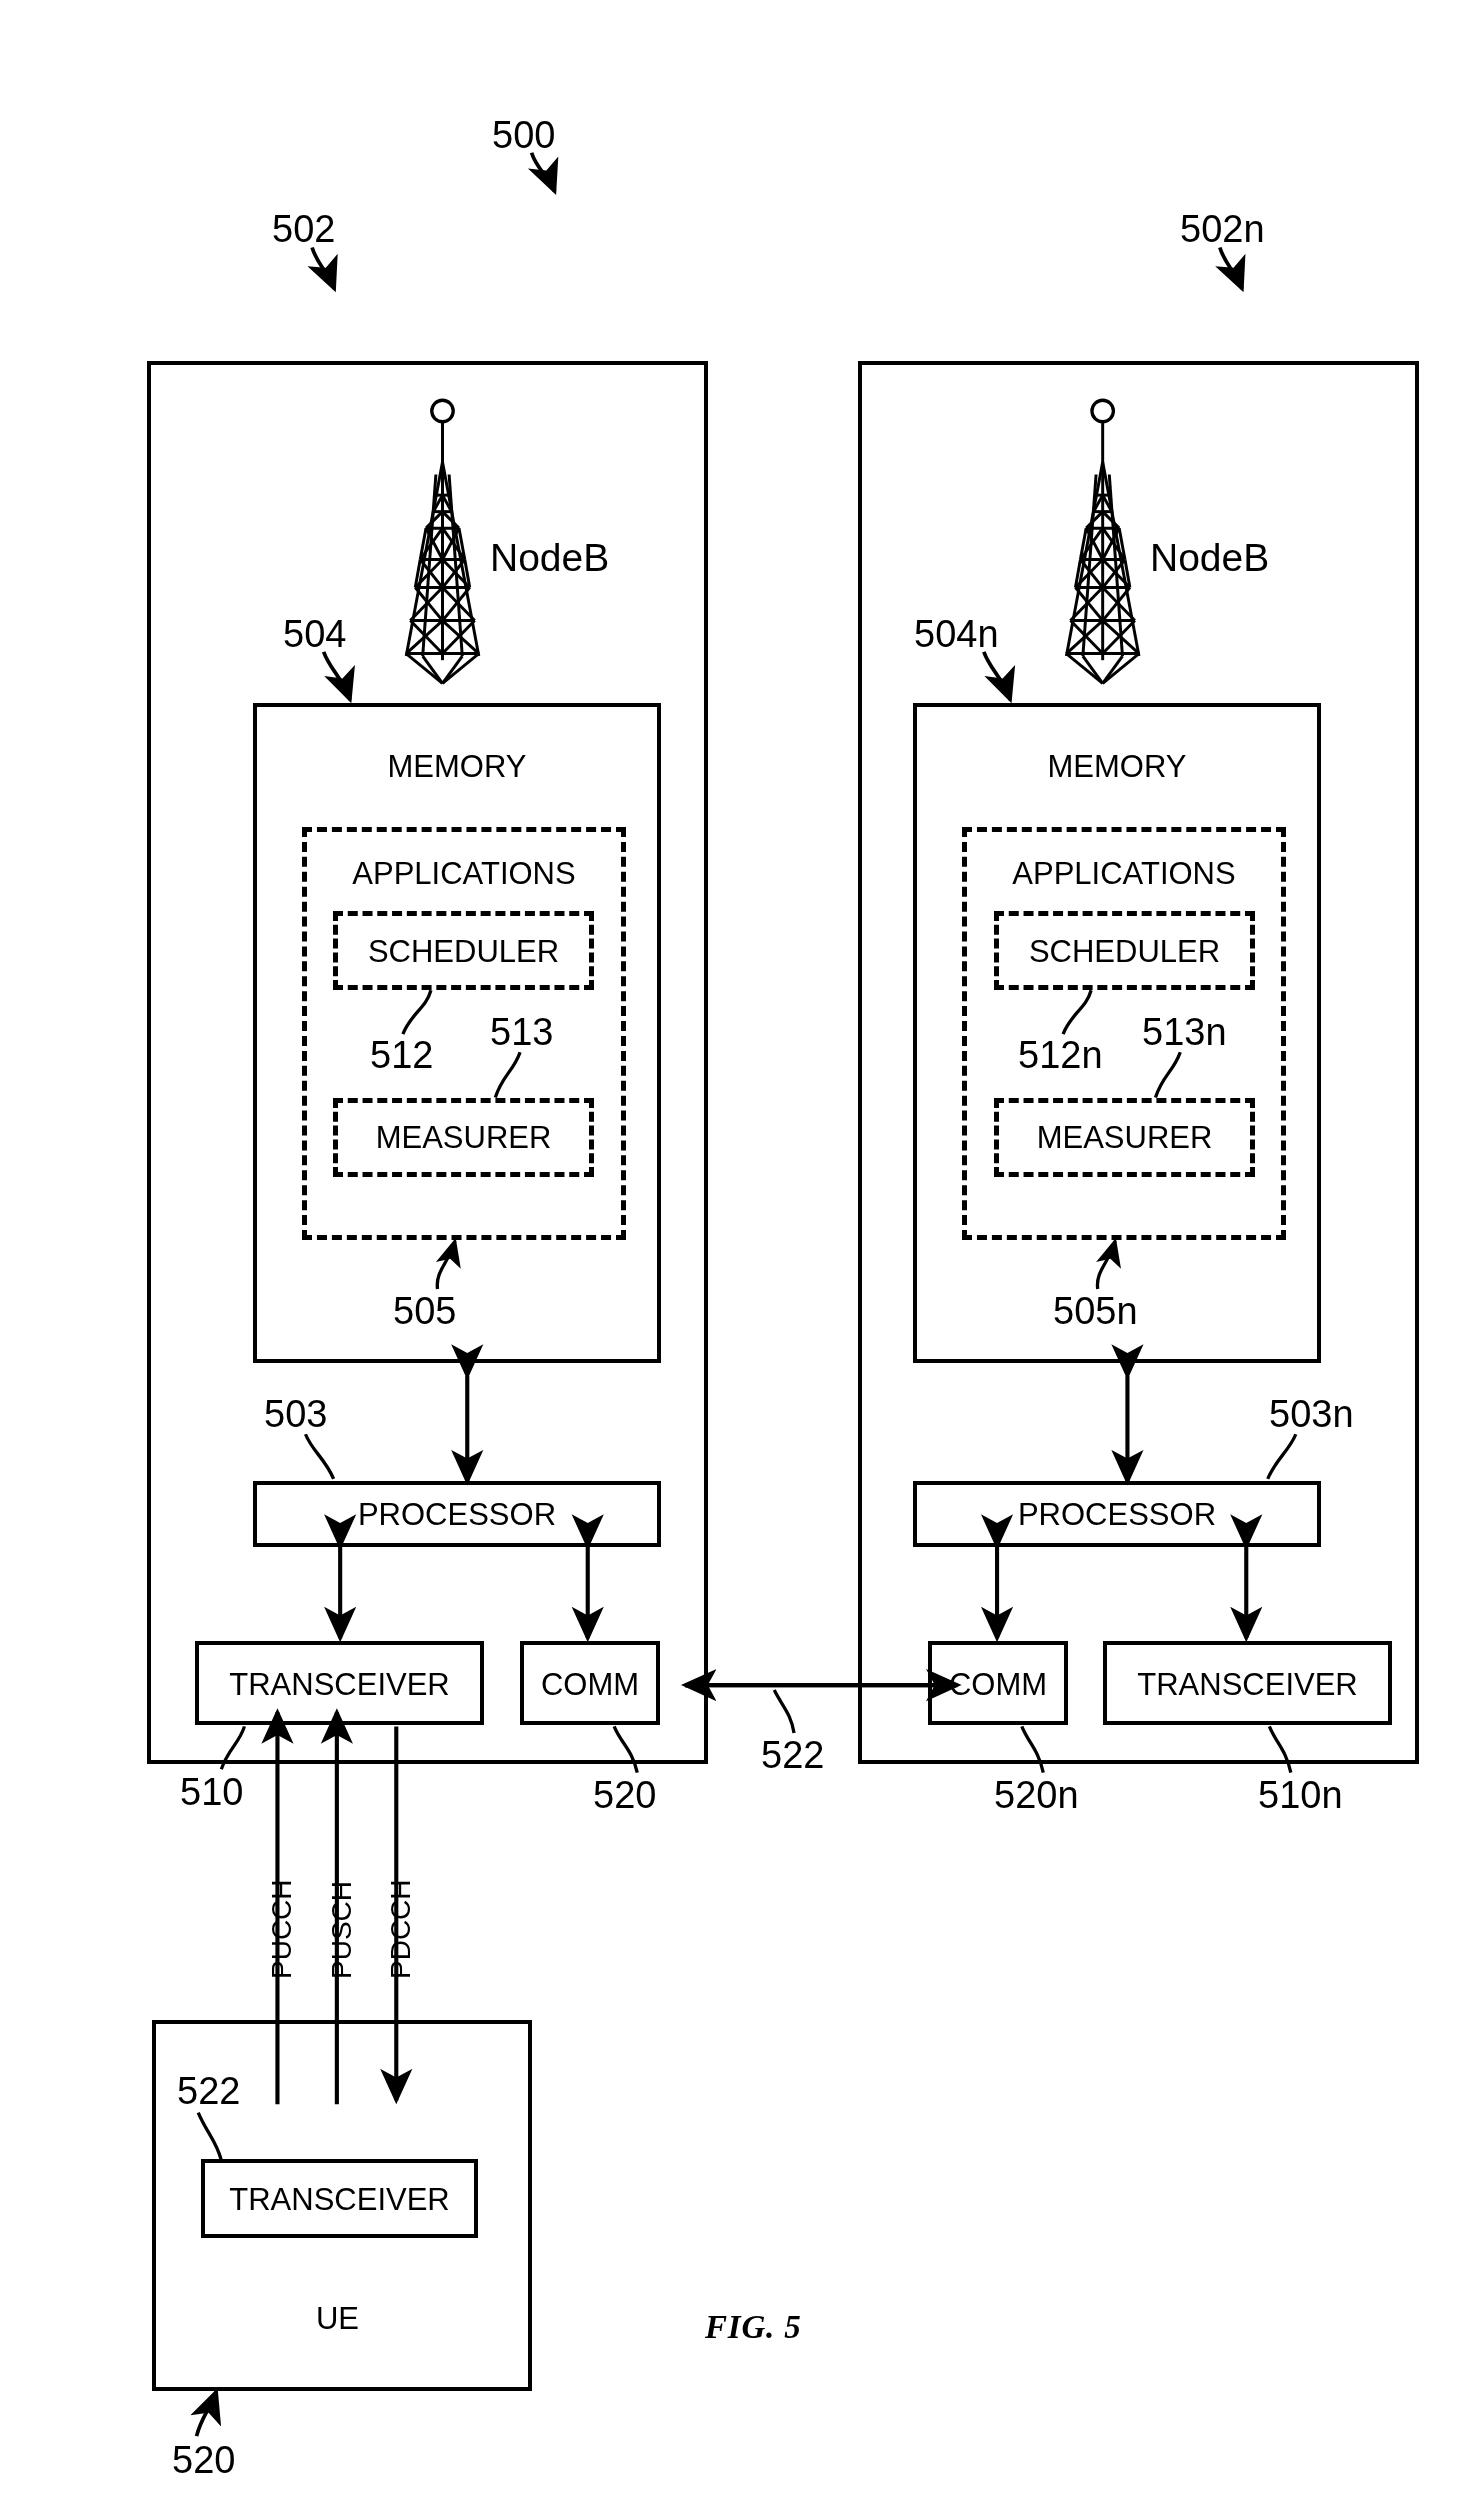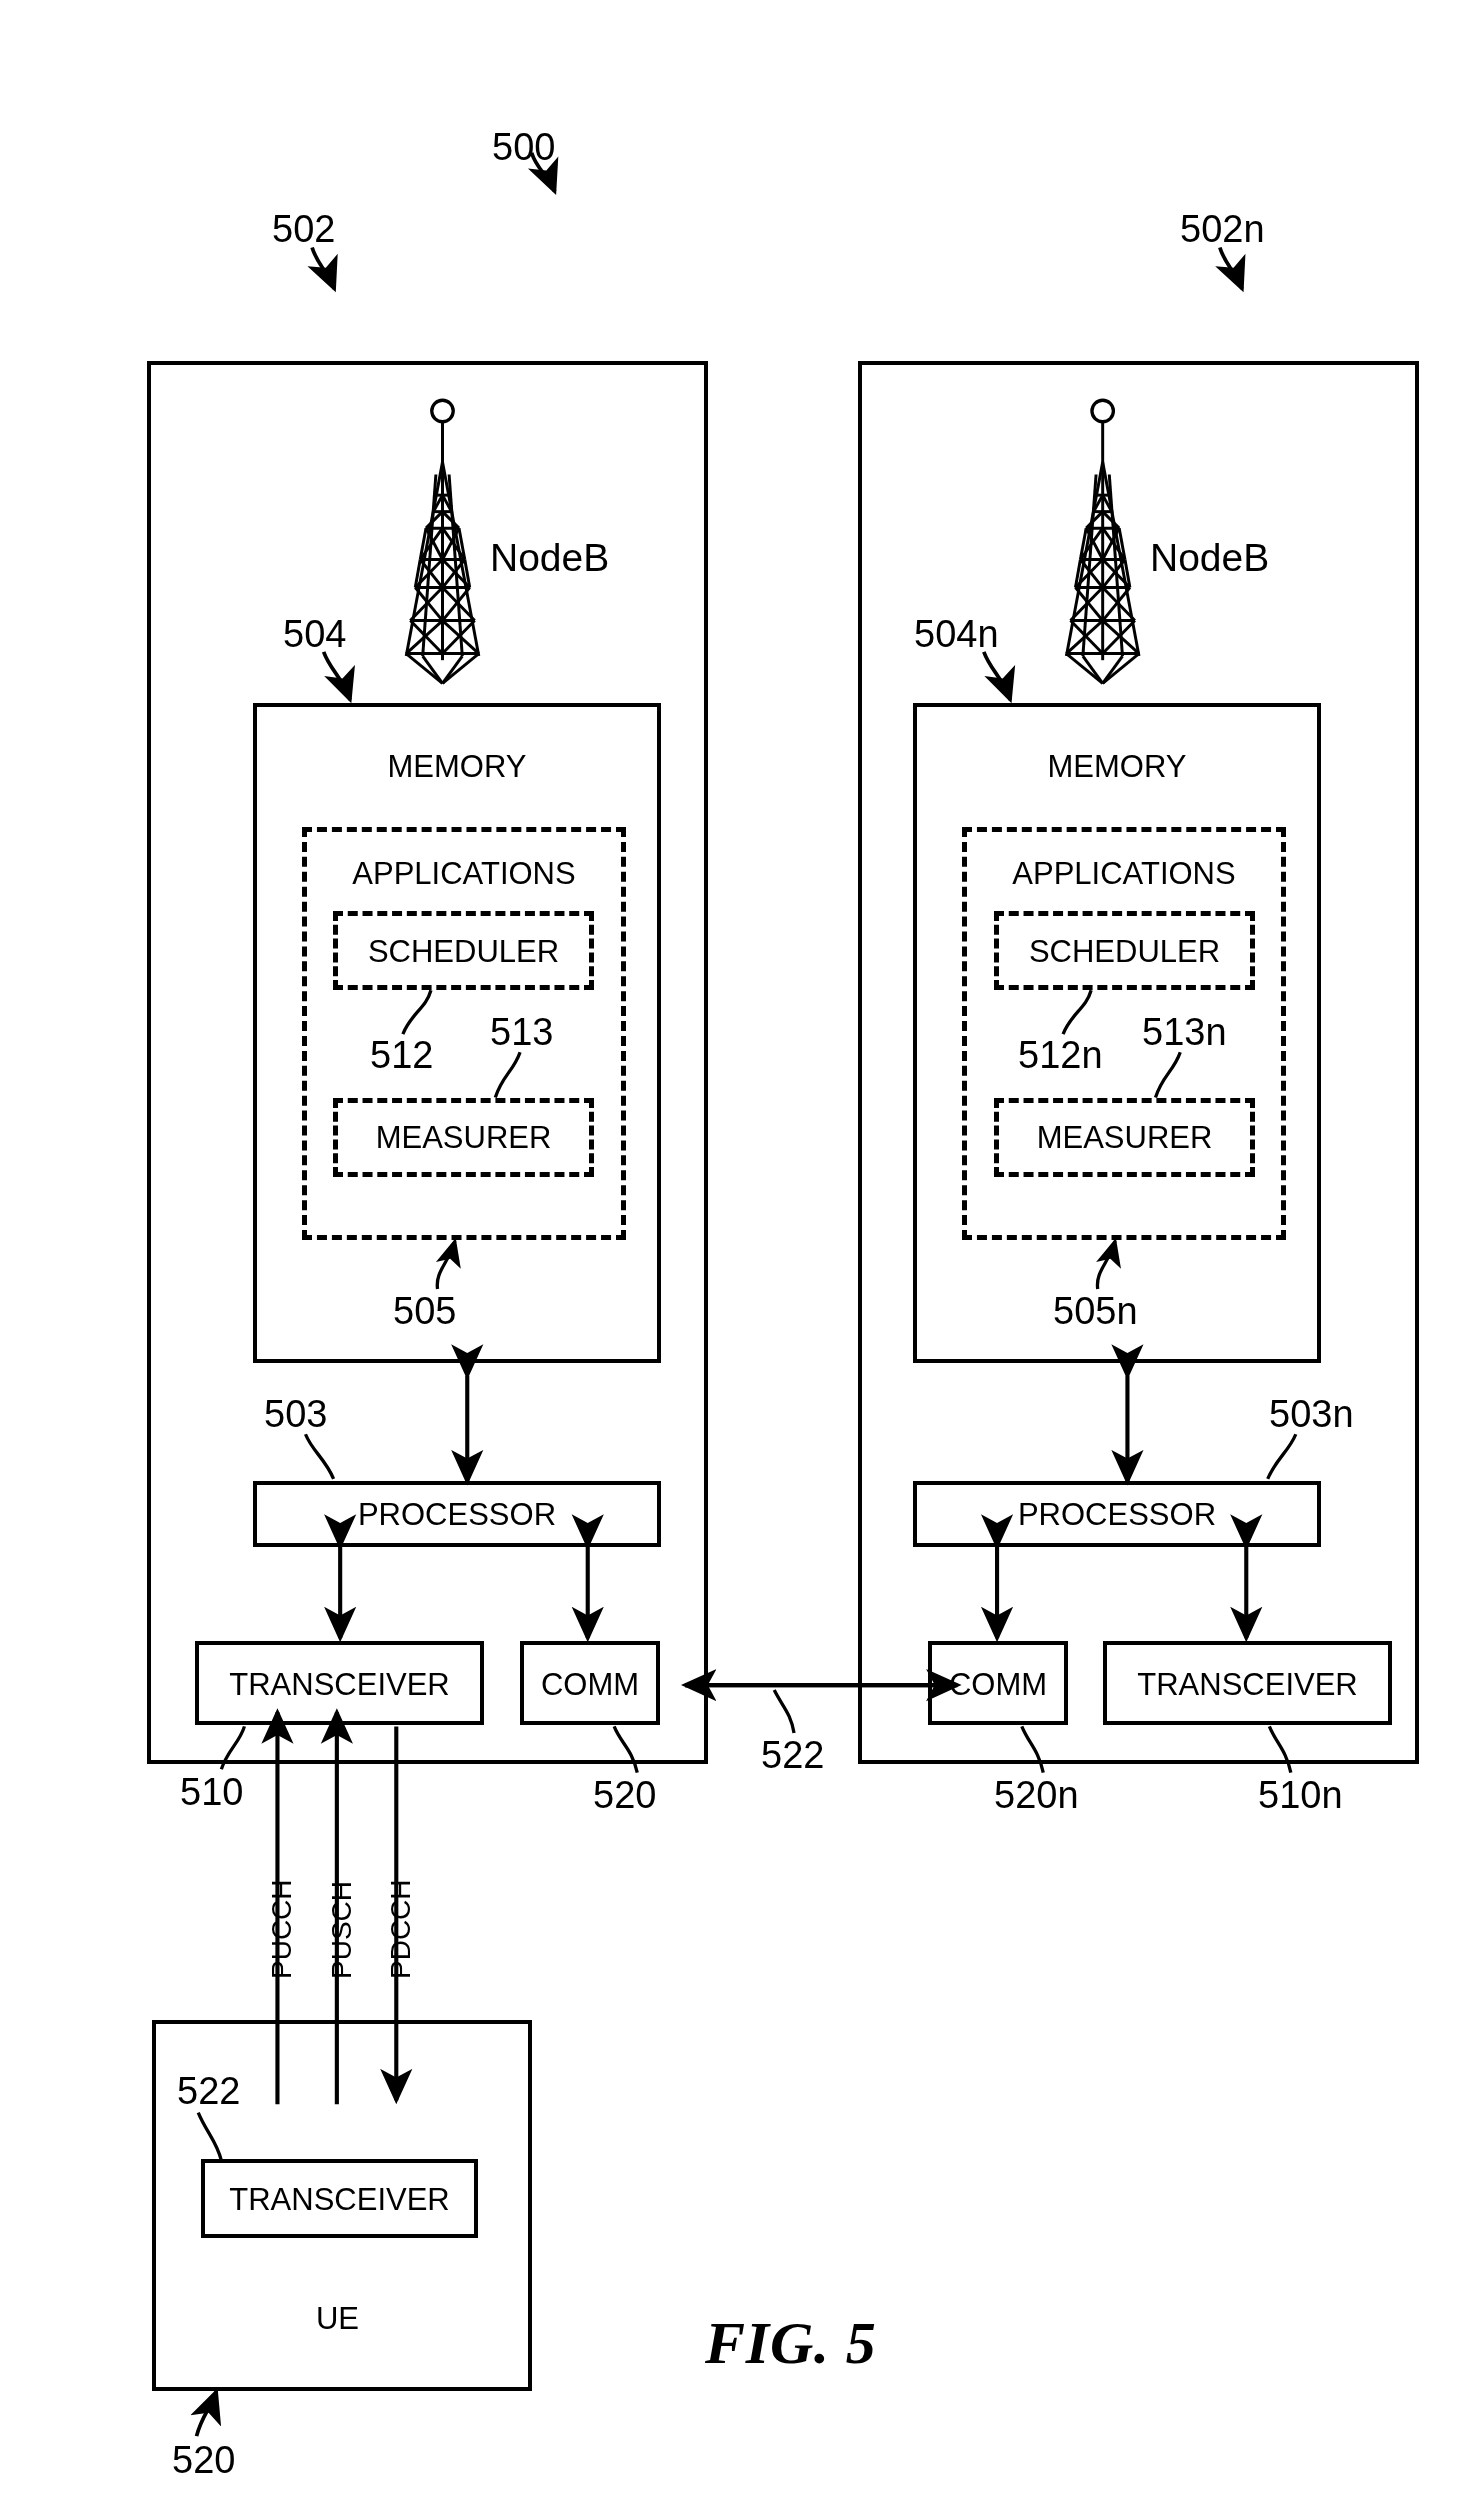--- a/index.html
+++ b/index.html
@@ -6,21 +6,21 @@
   body{width:1461px;height:2512px;position:relative;
        font-family:"Liberation Sans","DejaVu Sans",sans-serif;color:#000;overflow:hidden;}
   #stage{position:absolute;left:0;top:0;width:1461px;height:2512px;}
   svg.layer{position:absolute;left:0;top:0;width:1461px;height:2512px;pointer-events:none;}
   .solidbox{position:absolute;border:4.1px solid #000;background:transparent;box-sizing:border-box;}
   .dashbox{position:absolute;border:5.8px dashed #000;background:transparent;box-sizing:border-box;}
   .reflabel{position:absolute;font-size:38px;white-space:nowrap;line-height:1;}
   .chlabel{position:absolute;font-size:28px;white-space:nowrap;line-height:1;
            transform-origin:0 0;transform:rotate(-90deg);}
   .figcap{position:absolute;font-family:"Liberation Serif","DejaVu Serif",serif;
-          font-style:italic;font-weight:bold;font-size:60px;letter-spacing:0.8px;white-space:nowrap;}
+          font-style:italic;font-weight:bold;font-size:33px;letter-spacing:0.8px;white-space:nowrap;}
   .nodebtxt{position:absolute;font-size:39px;white-space:nowrap;line-height:1;}
   .ctr{position:absolute;text-align:center;font-size:31px;white-space:nowrap;line-height:1;}
 </style>
 </head>
 <body>
 
 <div id="stage">
 
   <svg class="layer" viewBox="0 0 1770 3044">
     <defs>
@@ -296,21 +296,21 @@
 
   <div class="solidbox" style="left:201px;top:2159px;width:277px;height:79px;"></div>
   <span class="ctr" style="left:201px;top:2184px;width:277px;">TRANSCEIVER</span>
 
   <span class="ctr" style="left:152px;top:2303px;width:371px;">UE</span>
 
   <span class="chlabel" style="left:268px;top:1979px;">PUCCH</span>
   <span class="chlabel" style="left:328px;top:1979px;">PUSCH</span>
   <span class="chlabel" style="left:387px;top:1979px;">PDCCH</span>
 
-  <span class="reflabel" style="left:492px;top:128px;">500</span>
+  <span class="reflabel" style="left:492px;top:116px;">500</span>
 
   <span class="reflabel" style="left:272px;top:210px;">502</span>
   <span class="reflabel" style="left:1180px;top:210px;">502n</span>
 
   <span class="reflabel" style="left:283px;top:615px;">504</span>
   <span class="reflabel" style="left:914px;top:615px;">504n</span>
 
   <span class="reflabel" style="left:370px;top:1036px;">512</span>
   <span class="reflabel" style="left:490px;top:1013px;">513</span>
 

